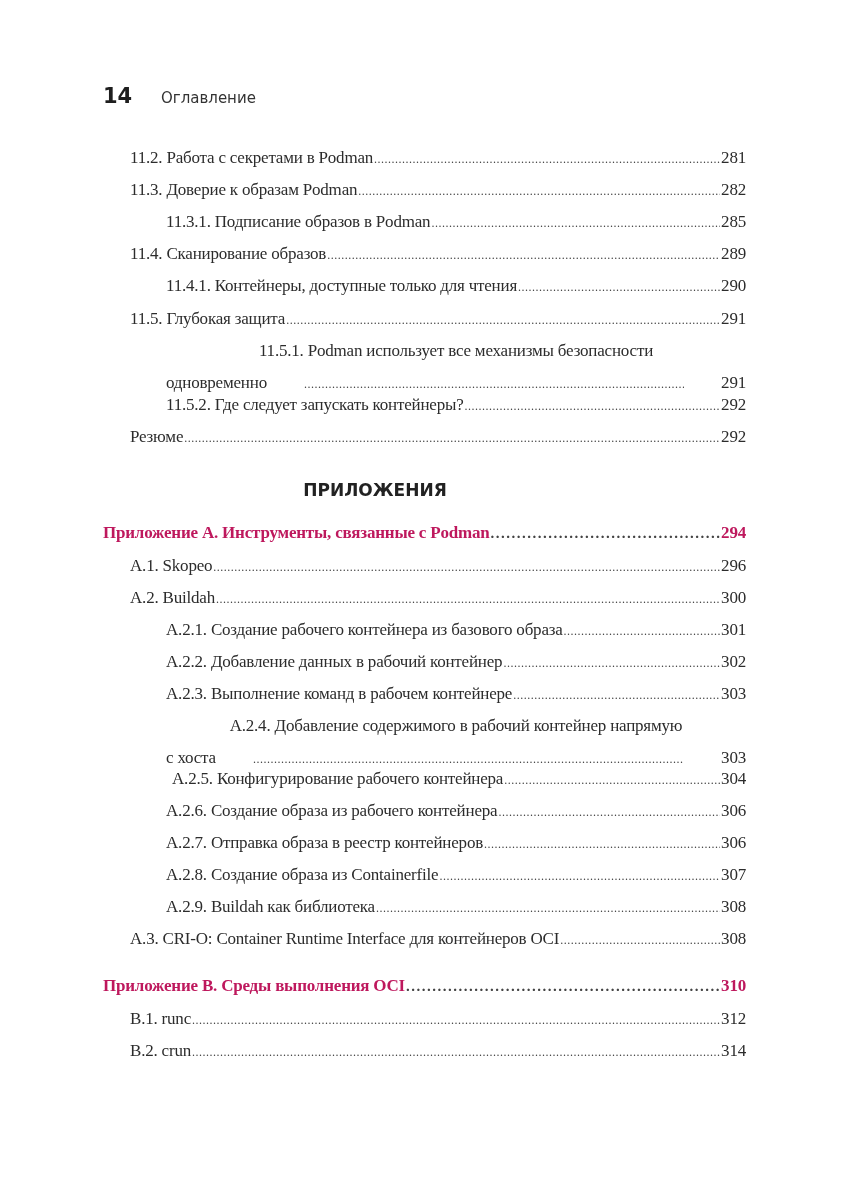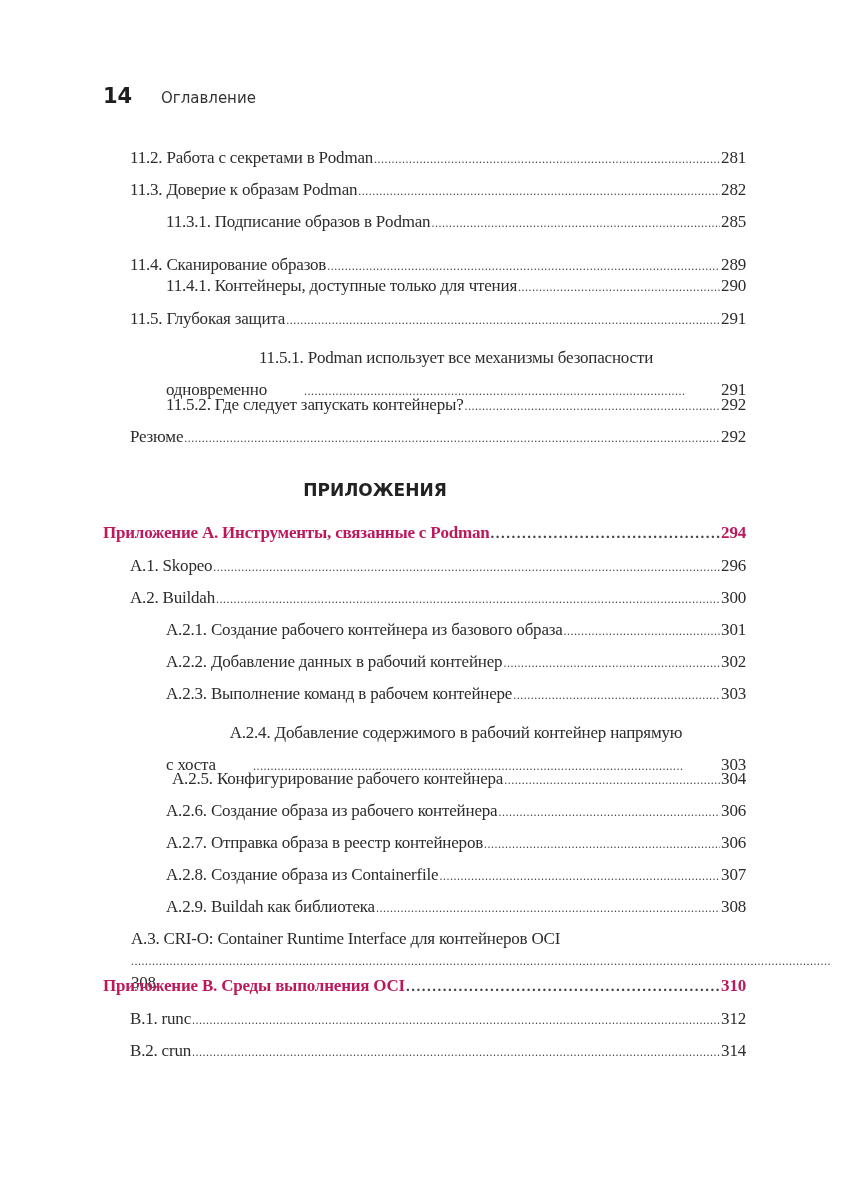--- a/index.html
+++ b/index.html
@@ -8,21 +8,21 @@
   .page-number { font-family: "DejaVu Sans", sans-serif; font-weight: bold; font-size: 21px; color: #1e1e1e; width: 58px; }
   .running-title { font-family: "DejaVu Sans", sans-serif; font-size: 15px; color: #333; }
   .toc { position: absolute; left: 0; top: 0; width: 849px; }
   .entry { position: absolute; right: 103px; display: flex; align-items: baseline; font-family: "Liberation Serif", serif; font-size: 17px; line-height: 21px; color: #2c2c2c; letter-spacing: -0.2px; text-align: center; }
   .entry .title { white-space: nowrap; }
   .entry .leader { flex: 1; overflow: hidden; white-space: nowrap; margin: 0 1px; color: #444; }
   .entry .leader::after { content: "........................................................................................................................................................................................................"; letter-spacing: 0.5px; font-size: 12px; }
   .entry .page { white-space: nowrap; }
   .entry.bold { font-weight: bold; color: #be185d; }
   .entry.bold .leader::after { font-size: 15px; letter-spacing: 1.5px; }
-  .entry.wrap { flex-direction: column; align-items: stretch; margin-top: 7px; }
+  .entry.wrap { flex-direction: column; align-items: stretch; }
   .entry.wrap .line1 { white-space: nowrap; }
   .entry.wrap .line2 { display: flex; align-items: baseline; margin-top: 11px; gap: 36px; }
   .section-heading { position: absolute; left: 0; width: 750px; top: 480px; text-align: center; font-family: "DejaVu Sans", sans-serif; font-weight: bold; font-size: 17px; color: #222; padding-left: 0; }
 </style>
 </head>
 <body>
 
 <div class="page-header">
   <span class="page-number">14</span>
   <span class="running-title">Оглавление</span>
@@ -38,21 +38,21 @@
   <div class="entry" style="left:130px; top:179px;">
     <span class="title">11.3. Доверие к образам Podman</span>
     <span class="leader"></span>
     <span class="page">282</span>
   </div>
   <div class="entry" style="left:166px; top:211px;">
     <span class="title">11.3.1. Подписание образов в Podman</span>
     <span class="leader"></span>
     <span class="page">285</span>
   </div>
-  <div class="entry" style="left:130px; top:254px;">
+  <div class="entry" style="left:130px; top:243px;">
     <span class="title">11.4. Сканирование образов</span>
     <span class="leader"></span>
     <span class="page">289</span>
   </div>
   <div class="entry" style="left:166px; top:275px;">
     <span class="title">11.4.1. Контейнеры, доступные только для чтения</span>
     <span class="leader"></span>
     <span class="page">290</span>
   </div>
   <div class="entry" style="left:130px; top:308px;">
@@ -137,21 +137,21 @@
   <div class="entry" style="left:166px; top:864px;">
     <span class="title">A.2.8. Создание образа из Containerfile</span>
     <span class="leader"></span>
     <span class="page">307</span>
   </div>
   <div class="entry" style="left:166px; top:896px;">
     <span class="title">A.2.9. Buildah как библиотека</span>
     <span class="leader"></span>
     <span class="page">308</span>
   </div>
-  <div class="entry" style="left:130px; top:928px;flex-direction:column;">
+  <div class="entry" style="left:130px; top:928px;">
     <span class="title">A.3. CRI-O: Container Runtime Interface для контейнеров OCI</span>
     <span class="leader"></span>
     <span class="page">308</span>
   </div>
 
   <div class="entry bold" style="left:103px; top:975px;">
     <span class="title">Приложение B. Среды выполнения OCI</span>
     <span class="leader"></span>
     <span class="page">310</span>
   </div>

